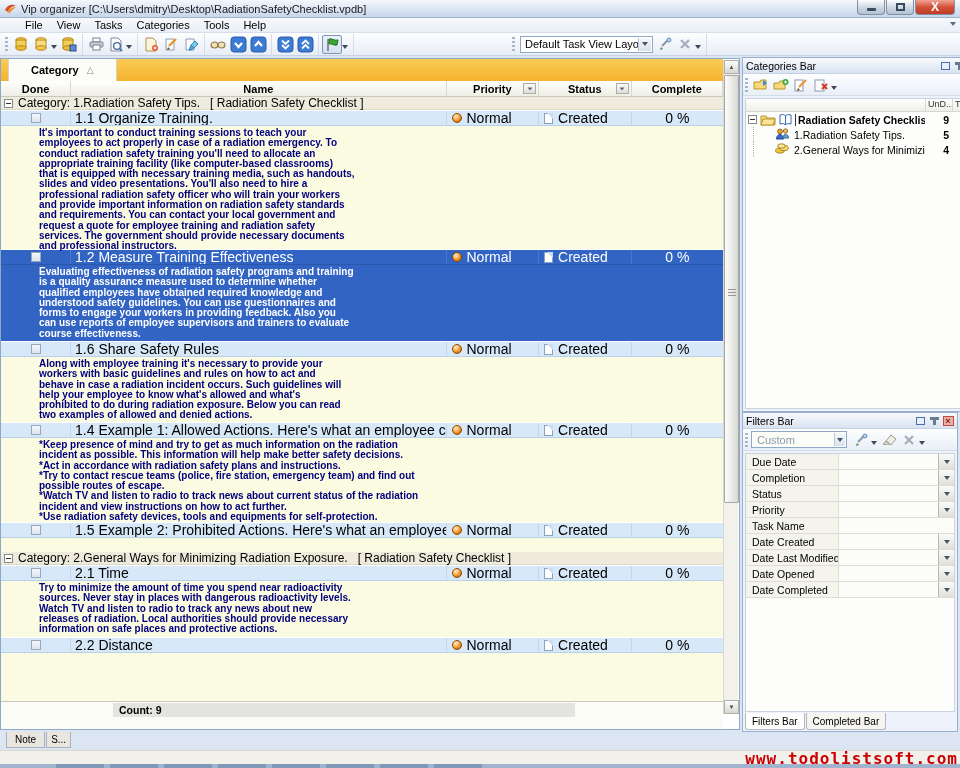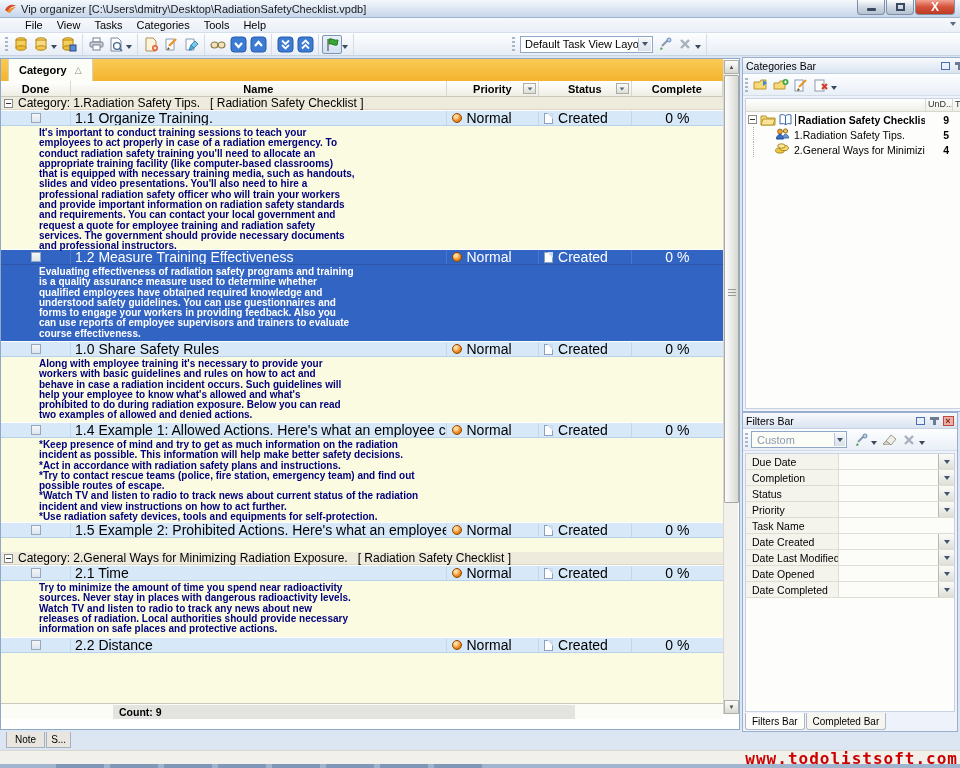--- a/index.html
+++ b/index.html
@@ -39,21 +39,21 @@
   .tb-combo { width:133px; height:17px; background:#fff; border:1px solid #8FA8C8; display:flex; align-items:center;
     padding-left:4px; font-size:11px; margin:0 2px; position:relative; }
   .tb-combo .cb-arrow { position:absolute; right:1px; top:1px; width:13px; height:13px; background:linear-gradient(#F5F7FA,#D9E1EC);
     border-left:1px solid #B9C6D8; display:flex; align-items:center; justify-content:center; }
   .cb-tri { width:0; height:0; border-left:3px solid transparent; border-right:3px solid transparent; border-top:4px solid #44556B; }
   .pressed { border:1px solid #7E96B4; background:linear-gradient(#EAF1F9,#D3E1F1); border-radius:2px; }
 
   
   .grid { position:absolute; left:0; top:58px; width:740px; height:672px; background:#fff; border:1px solid #8EA8C8; overflow:hidden; }
   .groupby { position:absolute; left:0; top:0; width:722px; height:22px; background:linear-gradient(#FACB55,#F5B32F); display:flex; align-items:center; padding-left:7px; }
-  .groupby-btn { background:#FDFDF8; border:1px solid #D8D2BE; height:32px; padding:0 10px; display:flex; align-items:center; font-weight:bold; font-size:11px; }
+  .groupby-btn { background:#FDFDF8; border:1px solid #D8D2BE; height:32px; padding:0 22px; display:flex; align-items:center; font-weight:bold; font-size:11px; }
   .sort-tri { margin-left:8px; color:#8A8A8A; font-size:9px; line-height:9px; }
   .ghead { position:absolute; left:0; top:22px; width:722px; height:16px; background:linear-gradient(#FFFFFF,#EFEEE4);
     border-bottom:1px solid #C8C8BE; display:flex; font-weight:bold; font-size:11px; }
   .ghead .hc { border-right:1px solid #D8D8CE; display:flex; align-items:center; justify-content:center; position:relative; }
   .hc-filter { position:absolute; right:2px; top:2px; width:13px; height:11px; background:linear-gradient(#FBFBFB,#DFDFD7);
     border:1px solid #ADADA3; display:flex; align-items:center; justify-content:center; }
   .hc-filter .cb-tri { border-top-color:#55657B; transform:scale(.8); }
   .w-done{width:72px}.w-name{width:386px}.w-pri{width:95px}.w-status{width:95px}.w-comp{width:94px}
 
   .rows { position:absolute; left:0; top:38px; width:722px; height:618px; overflow:hidden; background:#FBFBE1; }
@@ -70,21 +70,21 @@
   .tcell.c-pri, .tcell.c-status { padding-left:5px; }
   .tcell.c-comp { justify-content:center; border-right:none; }
   .checkbox { width:10px; height:10px; border:1px solid #98A8BC; background:linear-gradient(#F4F7FA,#DDE4EC); }
   .pri-ball { width:10px; height:10px; border-radius:50%; margin-right:5px; flex:none;
     background:radial-gradient(circle at 35% 30%, #FFD9A0 0 18%, #F08A1D 60%, #B85A00); border:1px solid #8A4A00; }
   .page-icon { width:9px; height:11px; background:#fff; border:1px solid #8AA0BE; margin-right:5px; flex:none; position:relative; }
   .page-icon::after { content:""; position:absolute; right:-1px; top:-1px; border:3px solid; border-color:#C9DCF0 #C9DCF0 transparent transparent; }
   .desc { padding:2px 4px 3px 38px; color:#00007E; font-weight:bold; font-size:10px; line-height:10.3px; white-space:pre-line; background:#FBFBE1; }
   .desc.sel { background:#3264C4; color:#fff; }
   .empty-row { height:14px; background:#FBFBE1; }
-  .count-row { position:absolute; left:0; bottom:10px; width:722px; height:16px; background:#FCFCF6; border-top:1px solid #C8C8BE; }
+  .count-row { position:absolute; left:0; bottom:0; width:722px; height:28px; background:#FCFCF6; border-top:1px solid #C8C8BE; }
   .count-box { position:absolute; left:112px; top:1px; width:462px; height:14px; background:#E3E3DF; display:flex; align-items:center; padding-left:6px; font-weight:bold; font-size:10.5px; }
 
   
   .vscroll { position:absolute; right:1px; top:1px; width:15px; height:654px; background:#F2F1EC; border-left:1px solid #D8D8D0; }
   .vs-btn { position:absolute; left:0; width:15px; height:14px; background:linear-gradient(#FDFDFD,#D8D8D2); border:1px solid #B0B0A8;
     display:flex; align-items:center; justify-content:center; font-size:6px; color:#4A4A42; }
   .vs-up { top:0; } .vs-down { bottom:0; }
   .vs-thumb { position:absolute; left:0; top:15px; width:15px; height:428px; background:linear-gradient(90deg,#FDFDFD,#D8D8D2);
     border:1px solid #A8A8A0; border-radius:1px; }
   .vs-grip { position:absolute; left:3px; top:50%; width:8px; height:7px;
@@ -406,21 +406,21 @@
 qualified employees have obtained required knowledge and
 understood safety guidelines. You can use questionnaires and
 forms to engage your workers in providing feedback. Also you
 can use reports of employee supervisors and trainers to evaluate
 course effectiveness.</div>
 
       <div class="task-row">
         <div class="tcell c-done w-done">
             <span class="checkbox"></span>
           </div>
-        <div class="tcell c-name w-name">1.0 Share Safety Rules</div>
+        <div class="tcell c-name w-name">1.6 Share Safety Rules</div>
         <div class="tcell c-pri w-pri">
             <span class="pri-ball"></span>
             <span>Normal</span>
           </div>
         <div class="tcell c-status w-status">
             <span class="page-icon"></span>
             <span>Created</span>
           </div>
         <div class="tcell c-comp w-comp">0 %</div>
       </div>

